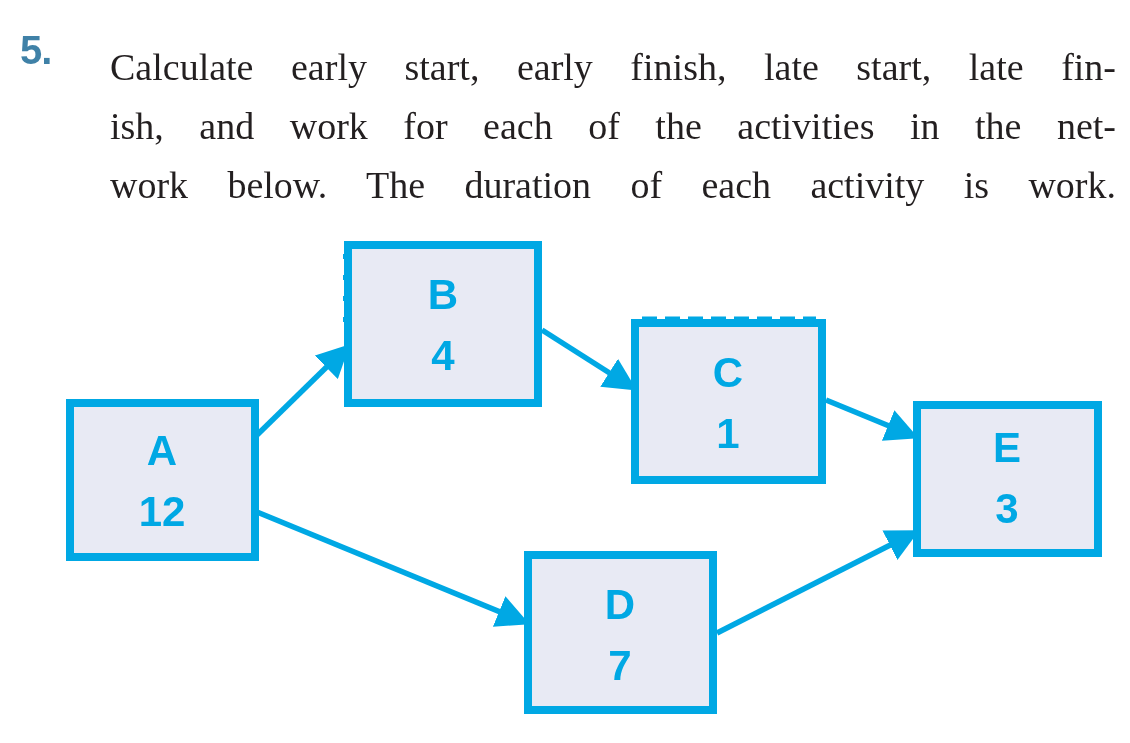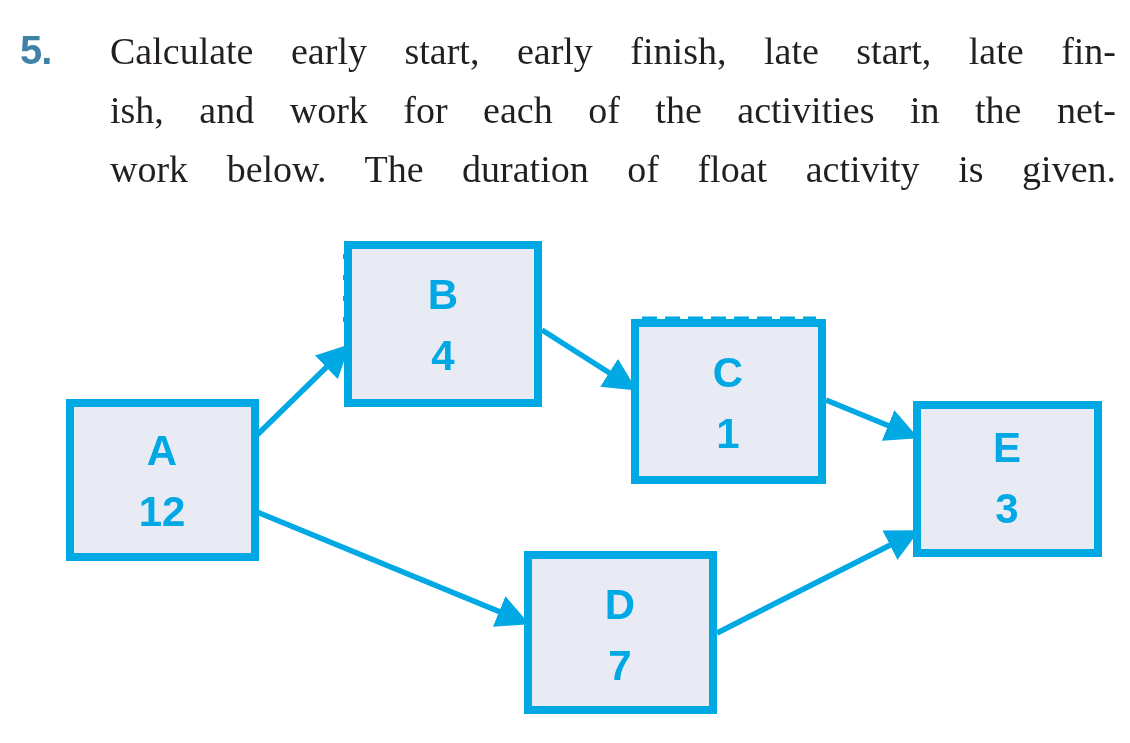--- a/index.html
+++ b/index.html
@@ -24,21 +24,21 @@
     font-family: "Liberation Sans", sans-serif;
     font-weight: bold;
     font-size: 40px;
     line-height: 1;
     color: #3f81a7;
     letter-spacing: -1px;
   }
   .qtext {
     position: absolute;
     left: 110px;
-    top: 22px;
+    top: 38px;
     width: 1006px;
     font-size: 38px;
     line-height: 59px;
     color: #231f20;
   }
   .qline {
     text-align: justify;
     text-align-last: justify;
     text-justify: inter-word;
     white-space: normal;
@@ -75,21 +75,21 @@
 </head>
 <body>
 
 <div class="page">
 
   <div class="qnum">5.</div>
 
   <div class="qtext">
     <div class="qline">Calculate early start, early finish, late start, late fin-</div>
     <div class="qline">ish, and work for each of the activities in the net-</div>
-    <div class="qline">work below. The duration of float activity is given.</div>
+    <div class="qline">work below. The duration of each activity is work.</div>
   </div>
 
   <svg class="diagram-svg" viewBox="0 0 1130 743">
     <defs>
       <marker id="arrowhead" markerWidth="6" markerHeight="6" viewBox="0 0 10 10" refX="7.5" refY="5" orient="auto">
         <path d="M0,0 L10,5 L0,10 z" fill="#00a8e4"></path>
       </marker>
     </defs>
 
     <line class="edge" x1="256" y1="436" x2="344" y2="350" marker-end="url(#arrowhead)"></line>

